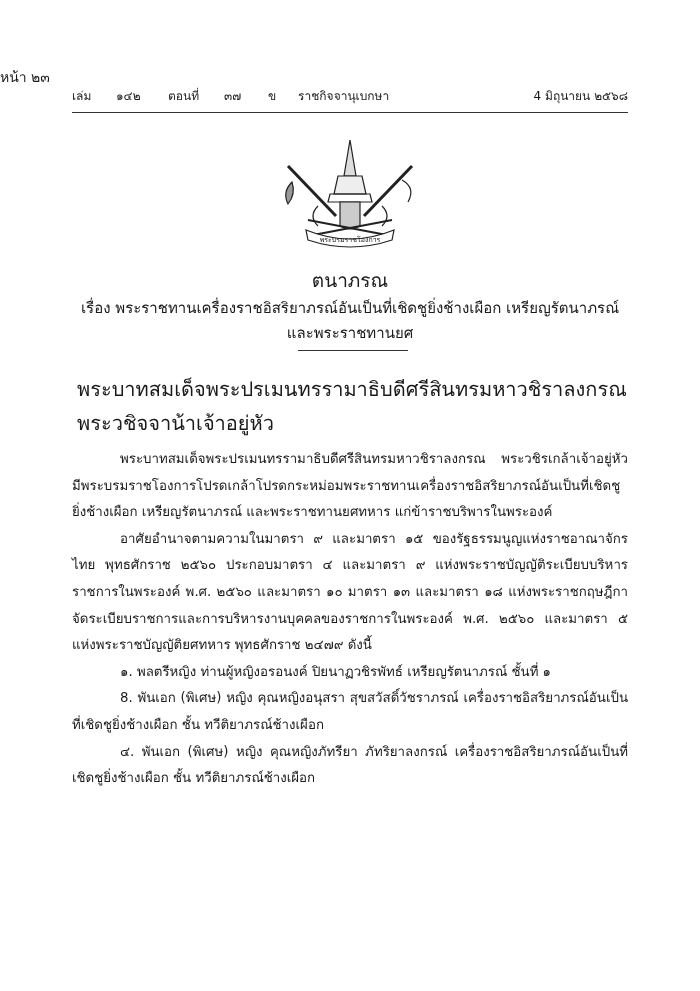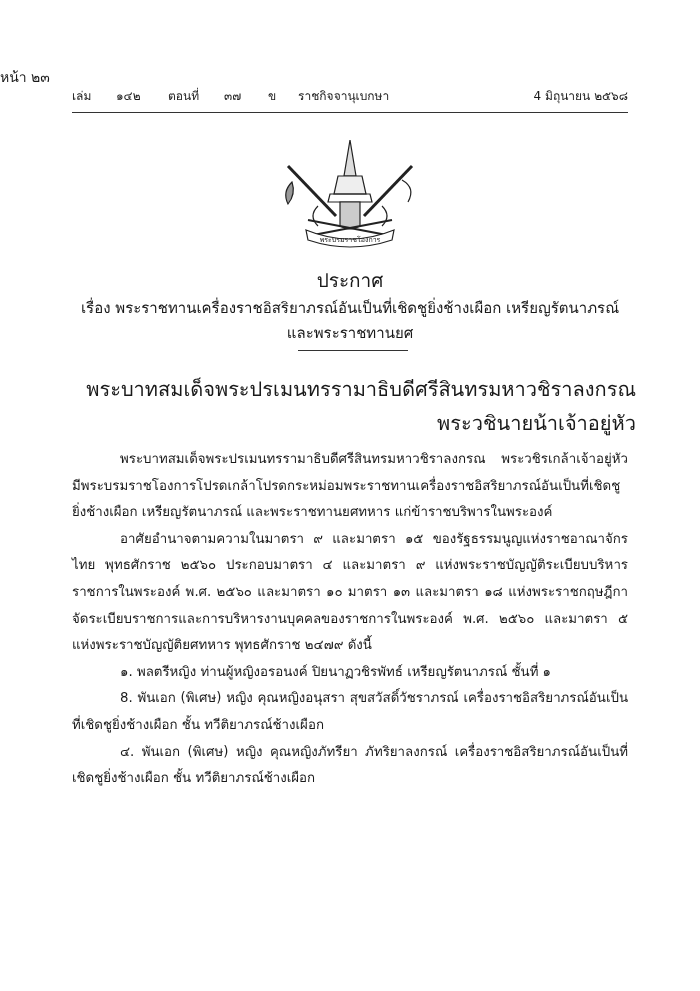--- a/index.html
+++ b/index.html
@@ -6,21 +6,21 @@
   body { width:700px; height:991px; position:relative; overflow:hidden;
          font-family:"DejaVu Sans", "Liberation Sans", sans-serif; color:#1a1a1a; }
   .page-num { position:absolute; top:66px; left:0; width:617px; text-align:left; font-size:14px; }
   .header-line { position:absolute; top:86px; left:72px; width:556px; height:22px; font-size:12px; }
   .header-line span { position:absolute; top:0; white-space:nowrap; }
   .rule { position:absolute; top:112px; left:72px; width:556px; height:1px; background:#333; }
   .emblem { position:absolute; top:136px; left:278px; width:144px; height:112px; }
   .title { position:absolute; top:265px; left:0; width:700px; text-align:center; font-size:19px; }
   .subject { position:absolute; top:296px; left:60px; width:580px; text-align:center; font-size:15px; line-height:25px; }
   .short-rule { position:absolute; top:350px; left:298px; width:110px; height:1px; background:#333; }
-  .king { position:absolute; top:372px; left:56px; width:580px; text-align:right; font-size:20px; line-height:34px; }
+  .king { position:absolute; top:372px; left:77px; width:580px; text-align:left; font-size:20px; line-height:34px; }
   .body-text { position:absolute; top:446px; left:72px; width:556px; font-size:13.3px; line-height:26.6px; text-align:justify; }
   .body-text p { margin:0; }
   .indent { text-indent:48px; }
   .list-item { text-indent:48px; }
 </style>
 </head>
 <body>
 
 <div class="page-num">หน้า ๒๓</div>
 
@@ -49,30 +49,30 @@
       <path d="M40 70 Q30 80 40 90"></path>
       <path d="M104 70 Q114 80 104 90"></path>
       <line x1="30" y1="100" x2="114" y2="84" stroke-width="2"></line>
       <line x1="30" y1="84" x2="114" y2="100" stroke-width="2"></line>
       <path d="M28 94 Q72 112 116 94 L114 104 Q72 118 30 104 Z" fill="#fff"></path>
     </g>
     <text x="72" y="106" font-size="7" text-anchor="middle" fill="#222">พระบรมราชโองการ</text>
   </svg>
 </div>
 
-<div class="title">ประกาศ</div>
+<div class="title">ตนาภรณ</div>
 <div class="subject">
   <div>เรื่อง  พระราชทานเครื่องราชอิสริยาภรณ์อันเป็นที่เชิดชูยิ่งช้างเผือก  เหรียญรัตนาภรณ์</div>
   <div>และพระราชทานยศ</div>
 </div>
 <div class="short-rule"></div>
 
 <div class="king">
   <div>พระบาทสมเด็จพระปรเมนทรรามาธิบดีศรีสินทรมหาวชิราลงกรณ</div>
-  <div>พระวชินายน้าเจ้าอยู่หัว</div>
+  <div>พระวชิจจาน้าเจ้าอยู่หัว</div>
 </div>
 
 <div class="body-text">
   <p class="indent">พระบาทสมเด็จพระปรเมนทรรามาธิบดีศรีสินทรมหาวชิราลงกรณ  พระวชิรเกล้าเจ้าอยู่หัว มีพระบรมราชโองการโปรดเกล้าโปรดกระหม่อมพระราชทานเครื่องราชอิสริยาภรณ์อันเป็นที่เชิดชูยิ่งช้างเผือก  เหรียญรัตนาภรณ์  และพระราชทานยศทหาร  แก่ข้าราชบริพารในพระองค์</p>
   <p class="indent">อาศัยอำนาจตามความในมาตรา ๙ และมาตรา ๑๕ ของรัฐธรรมนูญแห่งราชอาณาจักรไทย พุทธศักราช ๒๕๖๐ ประกอบมาตรา ๔ และมาตรา ๙ แห่งพระราชบัญญัติระเบียบบริหารราชการในพระองค์ พ.ศ. ๒๕๖๐ และมาตรา ๑๐ มาตรา ๑๓ และมาตรา ๑๘ แห่งพระราชกฤษฎีกาจัดระเบียบราชการและการบริหารงานบุคคลของราชการในพระองค์ พ.ศ. ๒๕๖๐ และมาตรา ๕ แห่งพระราชบัญญัติยศทหาร พุทธศักราช ๒๔๗๙ ดังนี้</p>
   <p class="list-item">๑.  พลตรีหญิง ท่านผู้หญิงอรอนงค์  ปิยนาฏวชิรพัทธ์  เหรียญรัตนาภรณ์  ชั้นที่ ๑</p>
   <p class="list-item">8.  พันเอก (พิเศษ) หญิง คุณหญิงอนุสรา  สุขสวัสดิ์วัชราภรณ์  เครื่องราชอิสริยาภรณ์อันเป็นที่เชิดชูยิ่งช้างเผือก  ชั้น  ทวีติยาภรณ์ช้างเผือก</p>
   <p class="list-item">๔.  พันเอก (พิเศษ) หญิง คุณหญิงภัทรียา  ภัทริยาลงกรณ์  เครื่องราชอิสริยาภรณ์อันเป็นที่เชิดชูยิ่งช้างเผือก  ชั้น  ทวีติยาภรณ์ช้างเผือก</p>
 </div>
 

